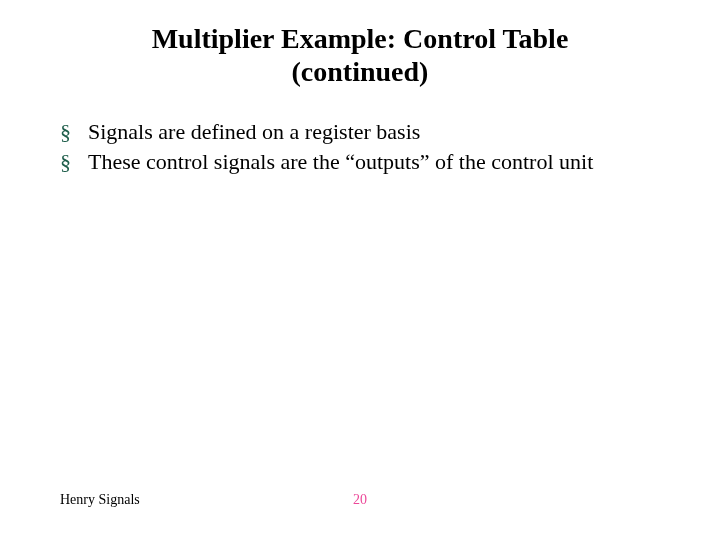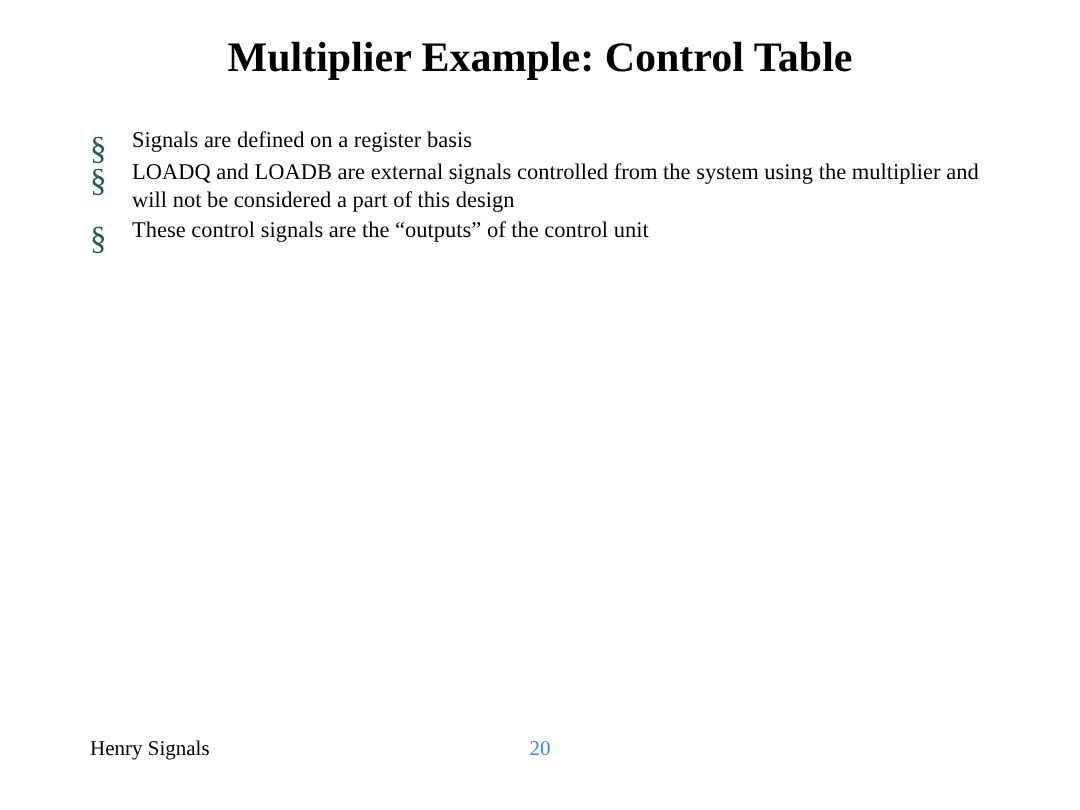--- a/index.html
+++ b/index.html
@@ -1,34 +1,34 @@
 <!DOCTYPE html>
 <html><head>
 <meta charset="utf-8">
 <style>
   * { margin: 0; padding: 0; box-sizing: border-box; }
   html, body { width: 720px; height: 540px; background: #fff; font-family: "Times New Roman", Times, serif; color: #000; }
   .slide { width: 720px; height: 524px; position: relative; padding: 22px 60px 0 60px; }
   .title { font-size: 28px; font-weight: bold; text-align: center; line-height: 1.18; margin-bottom: 30px; }
   .bullets { list-style: none; padding-left: 28px; }
-  .bullets li { position: relative; font-size: 15px; line-height: 1.25; margin-bottom: 2px; }
+  .bullets li { position: relative; font-size: 22px; line-height: 1.25; margin-bottom: 2px; }
   .bullets li::before { content: "§"; position: absolute; left: -28px; top: 0; color: #1f5e4b; font-size: 22px; font-weight: normal; }
   .footer { position: absolute; bottom: 32px; left: 60px; right: 60px; font-size: 14px; }
   .author { position: absolute; left: 0; }
-  .pagenum { position: absolute; left: 50%; transform: translateX(-50%); color: #3b82f6; }
+  .pagenum { position: absolute; left: 50%; transform: translateX(-50%); color: #ec4899; }
 </style>
 </head>
 <body>
 
 <div class="slide">
   <div class="title">
     <span>Multiplier Example: Control Table</span><br>
+    <span>(continued)</span>
   </div>
   <ul class="bullets">
     <li><span>Signals are defined on a register basis</span></li>
-    <li><span>LOADQ and LOADB are external signals controlled from the system using the multiplier and will not be considered a part of this design</span></li>
     <li><span>These control signals are the “outputs” of the control unit</span></li>
   </ul>
   <div class="footer">
     <span class="author">Henry Signals</span>
     <span class="pagenum">20</span>
   </div>
 </div>
 
 </body></html>

